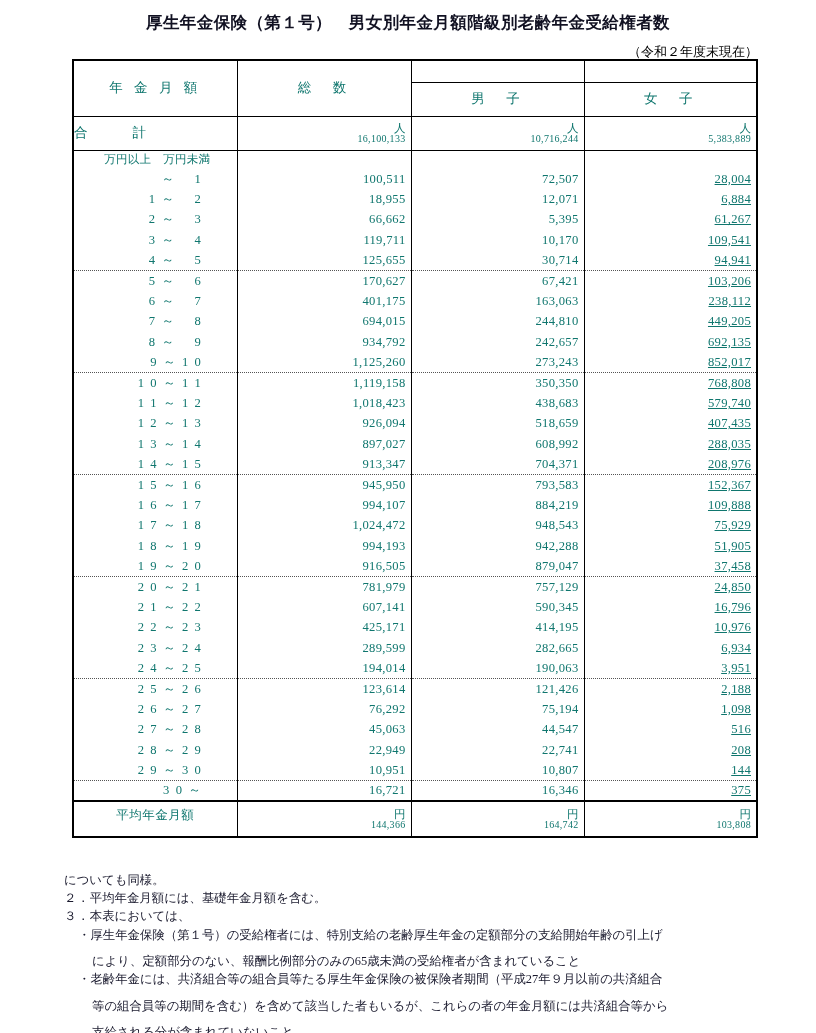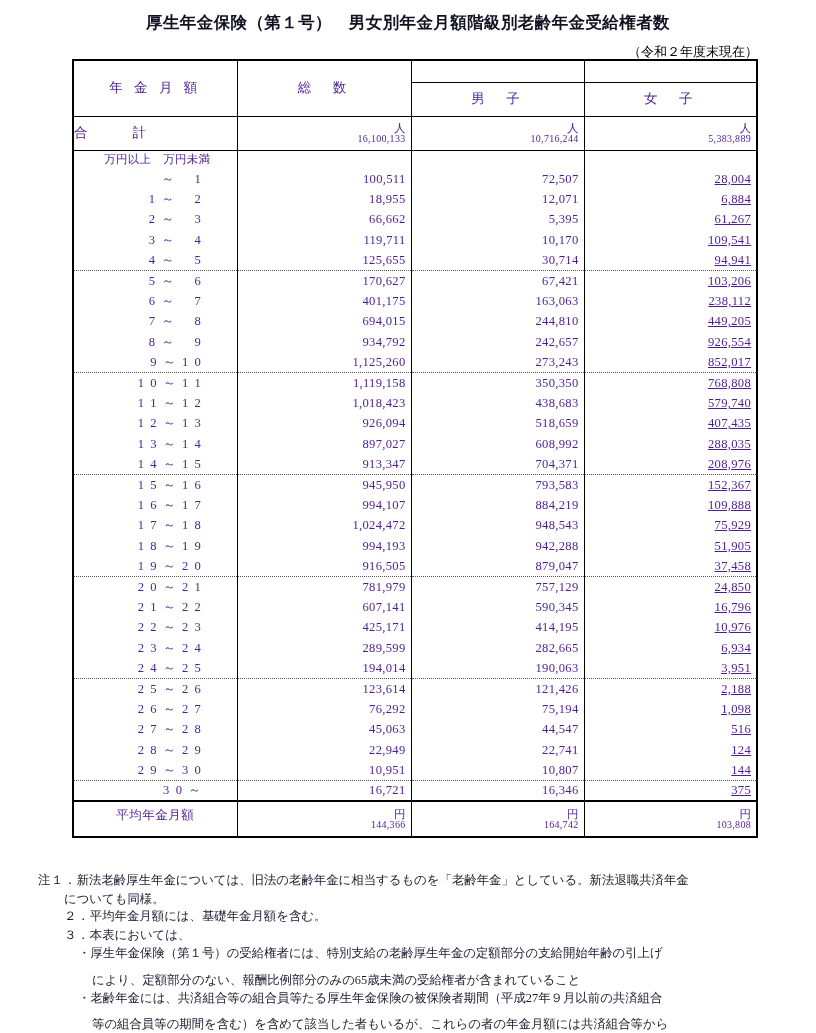--- a/index.html
+++ b/index.html
@@ -48,21 +48,21 @@
     position: absolute;
     left: 72px;
     top: 59px;
     width: 684px;
   }
   table.pension {
     border-collapse: collapse;
     table-layout: fixed;
     width: 684px;
     font-size: 12.5px;
-    color: #4c1d95;
+    color: #0f766e;
   }
   table.pension col.c-label { width: 164px; }
   table.pension col.c-total { width: 174px; }
   table.pension col.c-male  { width: 173px; }
   table.pension col.c-female{ width: 173px; }
 
   table.pension td, table.pension th {
     padding: 0;
     margin: 0;
     font-weight: normal;
@@ -340,21 +340,21 @@
           <tr class="data-row">
             <td class="rng"> 7 ～　 8</td>
             <td class="num">694,015</td>
             <td class="num">244,810</td>
             <td class="num last">449,205</td>
           </tr>
           <tr class="data-row">
             <td class="rng"> 8 ～　 9</td>
             <td class="num">934,792</td>
             <td class="num">242,657</td>
-            <td class="num last">926,554</td>
+            <td class="num last">692,135</td>
           </tr>
           <tr class="data-row group-end">
             <td class="rng"> 9 ～ 1 0</td>
             <td class="num">1,125,260</td>
             <td class="num">273,243</td>
             <td class="num last">852,017</td>
           </tr>
           <tr class="data-row">
             <td class="rng">1 0 ～ 1 1</td>
             <td class="num">1,119,158</td>
@@ -460,21 +460,21 @@
           <tr class="data-row">
             <td class="rng">2 7 ～ 2 8</td>
             <td class="num">45,063</td>
             <td class="num">44,547</td>
             <td class="num last">516</td>
           </tr>
           <tr class="data-row">
             <td class="rng">2 8 ～ 2 9</td>
             <td class="num">22,949</td>
             <td class="num">22,741</td>
-            <td class="num last">124</td>
+            <td class="num last">208</td>
           </tr>
           <tr class="data-row group-end group-end">
             <td class="rng">2 9 ～ 3 0</td>
             <td class="num">10,951</td>
             <td class="num">10,807</td>
             <td class="num last">144</td>
           </tr>
           <tr class="data-row block-end">
             <td class="rng">3 0 ～　　</td>
             <td class="num">16,721</td>
@@ -503,24 +503,20 @@
             </div>
           </td>
         </tr>
 
       </tbody>
     </table>
   </div>
 
   <div class="notes">
 
-    <div class="note-item">
-      <span class="note-marker">注１．</span>
-      <span class="note-body">新法老齢厚生年金については、旧法の老齢年金に相当するものを「老齢年金」としている。新法退職共済年金</span>
-    </div>
     <div class="note-indent-1">についても同様。</div>
 
     <div class="note-item note-indent-1">
       <span class="note-marker">２．</span>
       <span class="note-body">平均年金月額には、基礎年金月額を含む。</span>
     </div>
 
     <div class="note-item note-indent-1">
       <span class="note-marker">３．</span>
       <span class="note-body">本表においては、</span>

